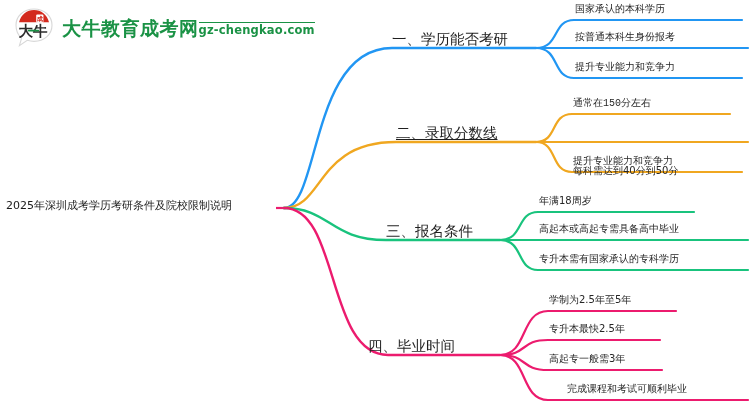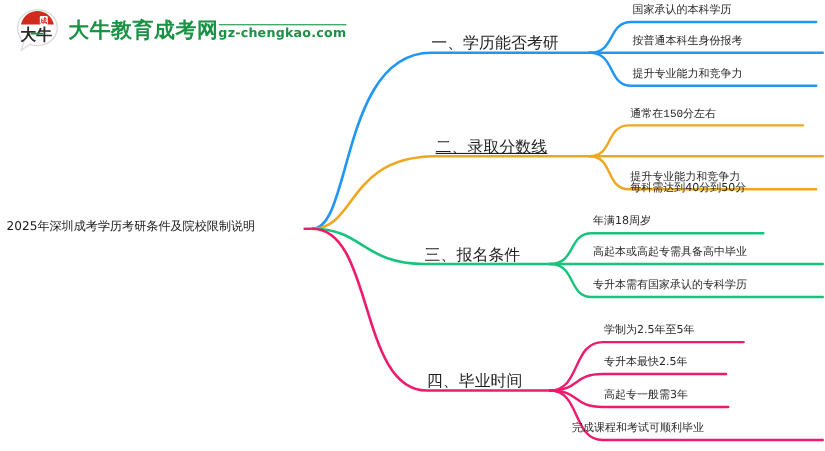--- a/index.html
+++ b/index.html
@@ -110,30 +110,30 @@
     <path d="M500 355 C528 355 520 370 548 370 L662 370" stroke="#ec1b6e" stroke-width="2.2" fill="none" stroke-linecap="round"></path>
     <path d="M500 355 C528 355 520 400 548 400 L748 400" stroke="#ec1b6e" stroke-width="2.2" fill="none" stroke-linecap="round"></path>
   </g>
 </svg>
 
 <div class="node-text root-text">2025年深圳成考学历考研条件及院校限制说明</div>
 
 <div class="node-text branch-text" style="left:392px;top:30px;">一、学历能否考研</div>
 <div class="node-text branch-text" style="left:396px;top:124px;text-decoration:underline;">二、录取分数线</div>
 <div class="node-text branch-text" style="left:386px;top:222px;">三、报名条件</div>
-<div class="node-text branch-text" style="left:388px;top:337px;text-align:center;">四、毕业时间</div>
+<div class="node-text branch-text" style="left:368px;top:337px;text-align:center;">四、毕业时间</div>
 
 <div class="node-text leaf-text" style="left:575px;top:2px;">国家承认的本科学历</div>
 <div class="node-text leaf-text" style="left:575px;top:30px;">按普通本科生身份报考</div>
 <div class="node-text leaf-text" style="left:575px;top:60px;text-align:center;">提升专业能力和竞争力</div>
 
 <div class="node-text leaf-text" style="left:573px;top:96px;font-family:Liberation Mono, monospace;">通常在150分左右</div>
 <div class="node-text leaf-text" style="left:573px;top:124px;margin-top:40px;">每科需达到40分到50分</div>
 <div class="node-text leaf-text" style="left:573px;top:154px;">提升专业能力和竞争力</div>
 
 <div class="node-text leaf-text" style="left:539px;top:194px;">年满18周岁</div>
 <div class="node-text leaf-text" style="left:539px;top:222px;">高起本或高起专需具备高中毕业</div>
 <div class="node-text leaf-text" style="left:539px;top:252px;text-align:center;">专升本需有国家承认的专科学历</div>
 
 <div class="node-text leaf-text" style="left:549px;top:293px;">学制为2.5年至5年</div>
 <div class="node-text leaf-text" style="left:549px;top:322px;">专升本最快2.5年</div>
 <div class="node-text leaf-text" style="left:549px;top:352px;">高起专一般需3年</div>
-<div class="node-text leaf-text" style="left:520px;top:382px;">完成课程和考试可顺利毕业</div>
+<div class="node-text leaf-text" style="left:567px;top:382px;">完成课程和考试可顺利毕业</div>
 
 </body></html>

